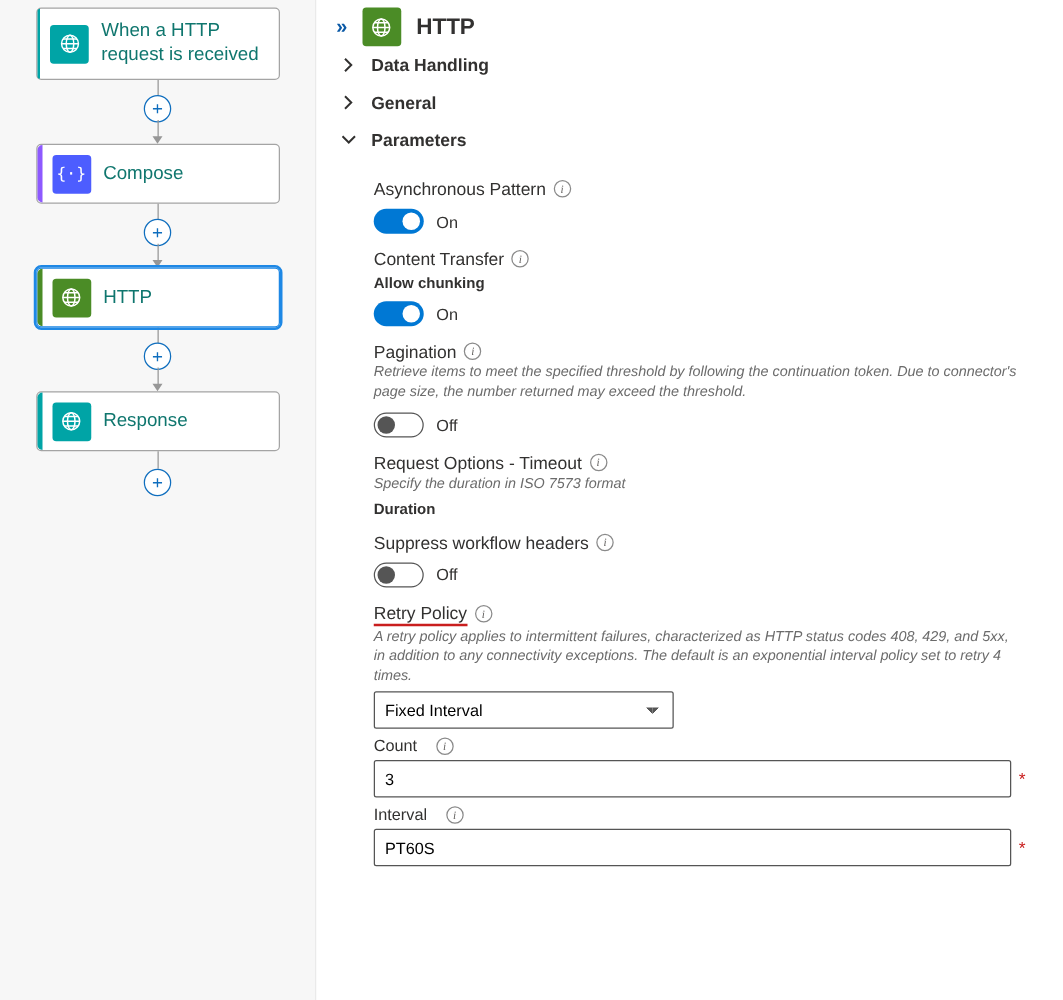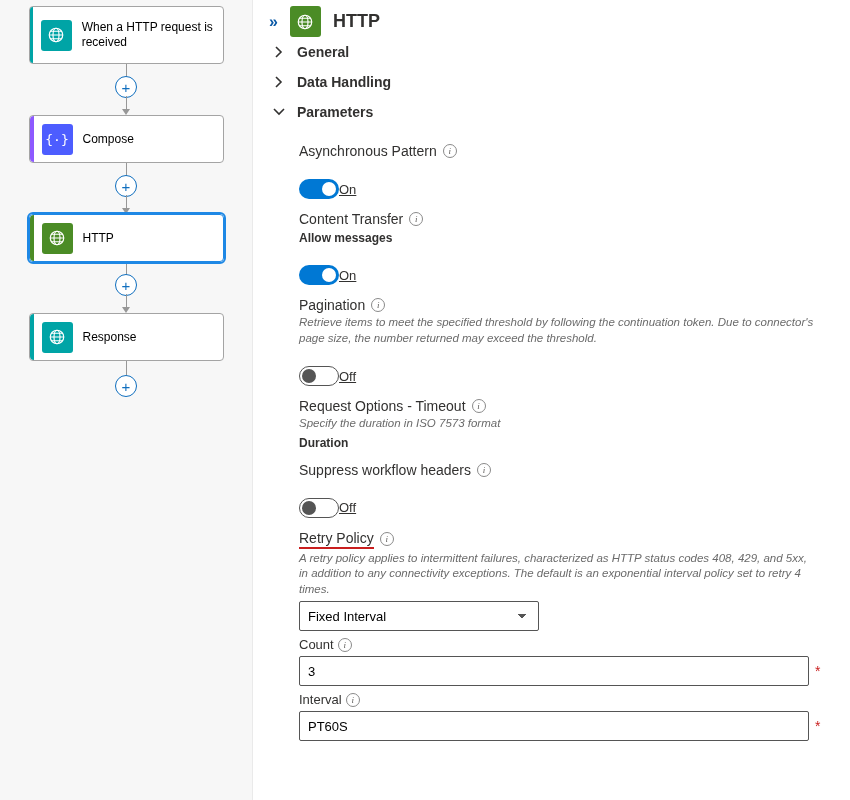--- a/index.html
+++ b/index.html
@@ -5,21 +5,21 @@
   * { box-sizing: border-box; }
   body { margin:0; font-family: "Segoe UI", Arial, sans-serif; font-size:13px; color:#323130; background:#fff; width:850px; height:800px; overflow:hidden; }
   .app { display:flex; width:100%; height:100%; }
   .designer { width:252px; background:#f7f7f7; padding:6px 10px 0 10px; position:relative; }
   .panel { flex:1; background:#fff; padding:6px 10px 10px 16px; overflow:hidden; border-left:1px solid #eaeaea;}
   
   .card { display:flex; align-items:center; border:1px solid #a4a4a4; border-radius:4px; background:#fff; height:48px; margin:0 auto; width:195px; cursor:pointer; }
   .card.tall { height:58px; }
   .card-accent { width:4px; height:100%; border-top-left-radius:4px; border-bottom-left-radius:4px; }
   .card-icon { width:31px; height:31px; border-radius:3px; display:flex; align-items:center; justify-content:center; margin:0 10px 0 8px; flex-shrink:0; }
-  .card-title { font-size:12px; color:#000000; line-height:1.25; }
+  .card-title { font-size:15px; color:#0f766e; line-height:1.25; }
   .card.selected { outline:2px solid #1e88e5; outline-offset:0; border-color:#1e88e5;}
   .conn { display:flex; flex-direction:column; align-items:center; }
   .conn-line { width:1px; background:#979797; }
   .arrow-down { width:0;height:0;border-left:4px solid transparent;border-right:4px solid transparent;border-top:6px solid #979797; margin-top:-1px;}
   .plus-btn { width:22px; height:22px; border-radius:50%; border:1px solid #0f6ebe; background:#fff; color:#0f6ebe; display:flex; align-items:center; justify-content:center; font-size:15px; cursor:pointer; }
   .plus-btn.mid { margin:-2px 0;}
   
   .top-row { display:flex; align-items:center; gap:12px; }
   .chev-dbl { color:#0a59a6; font-size:16px; font-weight:bold; cursor:pointer; }
   .panel-ico { width:31px; height:31px; border-radius:3px; display:flex; align-items:center; justify-content:center; background:#4b8c26; }
@@ -29,28 +29,28 @@
   .tab.active { color:#005a9e; border-bottom-color:#0078d4; font-weight:400; }
   .section { display:flex; align-items:center; gap:12px; padding:7px 0 7px 4px; cursor:pointer; font-weight:600; font-size:14px;}
   .section svg { width:12px; height:12px; }
   .content { padding:2px 0 0 30px; }
   .h-label { font-size:14px; color:#323130; display:flex; align-items:center; gap:6px; margin-top:12px; }
   .h-label.first { margin-top:14px;}
   .desc { font-size:11.5px; font-style:italic; color:#6b6b6b; line-height:1.35; margin:2px 0 4px 0; max-width:520px;}
   .subh { font-size:12px; font-weight:600; margin:4px 0 4px 0;}
   .info-ico { width:14px;height:14px;border:1px solid #8a8a8a;border-radius:50%;display:inline-flex;align-items:center;justify-content:center;font-size:9px;color:#605e5c;font-family:Georgia,serif;font-style:italic;}
   
-  .toggle-row { display:flex; align-items:center; margin:20px 0 6px 0;text-decoration:underline;}
+  .toggle-row { display:flex; align-items:center; gap:10px; margin:8px 0 6px 0;}
   .toggle { width:40px; height:20px; border-radius:10px; position:relative; cursor:pointer; }
   .toggle .knob { width:14px; height:14px; background:#fff; border-radius:50%; position:absolute; top:3px; }
   .toggle.on { background:#0078d4; } .toggle.on .knob { right:3px; }
   .toggle.off { background:#fff; border:1px solid #555; } .toggle.off .knob { left:2px; top:2px; background:#555; }
   .toggle-label { font-size:13px;}
   
-  .field-label { font-size:13px; margin:6px 0 4px 0; display:flex; align-items:center; gap:4px;}
+  .field-label { font-size:13px; margin:6px 0 4px 0; display:flex; align-items:center; gap:15px;}
   .input-row { display:flex; align-items:center; gap:6px; width:100%;}
   input.text, select.sel { width:100%; max-width:510px; height:30px; border:1px solid #555; border-radius:2px; padding:0 8px; font-size:13px; font-family:inherit; background:#fff;}
   select.sel { max-width:240px; appearance:none; background-image:linear-gradient(45deg,transparent 50%,#555 50%),linear-gradient(135deg,#555 50%,transparent 50%); background-position: calc(100% - 16px) 12px, calc(100% - 11px) 12px; background-size:5px 5px; background-repeat:no-repeat;}
   input.text::placeholder { color:#777; font-style:italic;}
   .req { color:#c91e1e; font-size:14px; }
   .underline-red { border-bottom:2px solid #c91e1e; padding-bottom:1px; display:inline-block;}
   
   .ico-globe { width:18px; height:18px; }
   .ico-braces { color:#fff; font-size:13px; font-family:Consolas,monospace;}
 </style>
@@ -137,27 +137,27 @@
           </svg>
       </span>
       <span class="panel-title">HTTP</span>
     </div>
 
 
     <div class="section">
       <svg viewBox="0 0 12 12">
           <path d="M3 1l5 5-5 5" fill="none" stroke="#323130" stroke-width="1.6"></path>
         </svg>
-      <span>General</span>
+      <span>Data Handling</span>
     </div>
     <div class="section">
       <svg viewBox="0 0 12 12">
           <path d="M3 1l5 5-5 5" fill="none" stroke="#323130" stroke-width="1.6"></path>
         </svg>
-      <span>Data Handling</span>
+      <span>General</span>
     </div>
     <div class="section">
       <svg viewBox="0 0 12 12">
           <path d="M1 3l5 5 5-5" fill="none" stroke="#323130" stroke-width="1.6"></path>
         </svg>
       <span>Parameters</span>
     </div>
 
     <div class="content">
       
@@ -170,21 +170,21 @@
             <div class="knob"></div>
           </div>
         <span class="toggle-label">On</span>
       </div>
 
       
       <div class="h-label">
         <span>Content Transfer</span>
         <span class="info-ico">i</span>
       </div>
-      <div class="subh">Allow messages</div>
+      <div class="subh">Allow chunking</div>
       <div class="toggle-row">
         <div class="toggle on">
             <div class="knob"></div>
           </div>
         <span class="toggle-label">On</span>
       </div>
 
       
       <div class="h-label">
         <span>Pagination</span>

